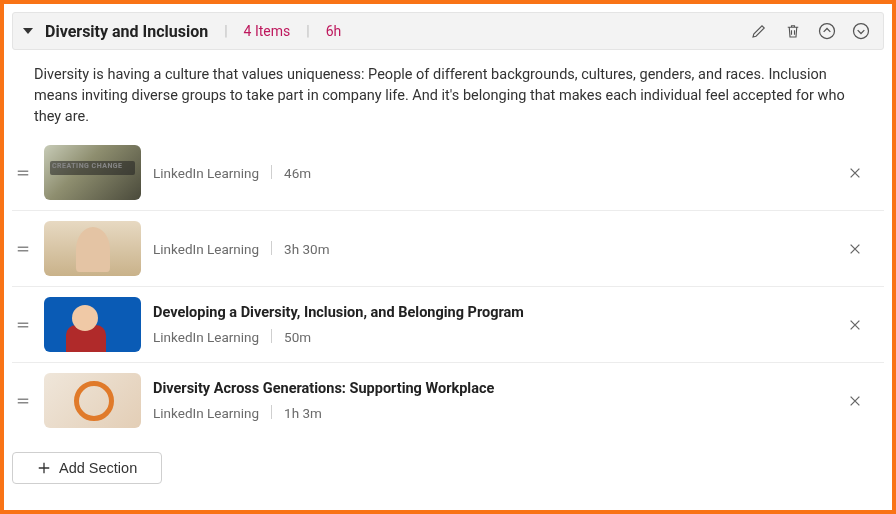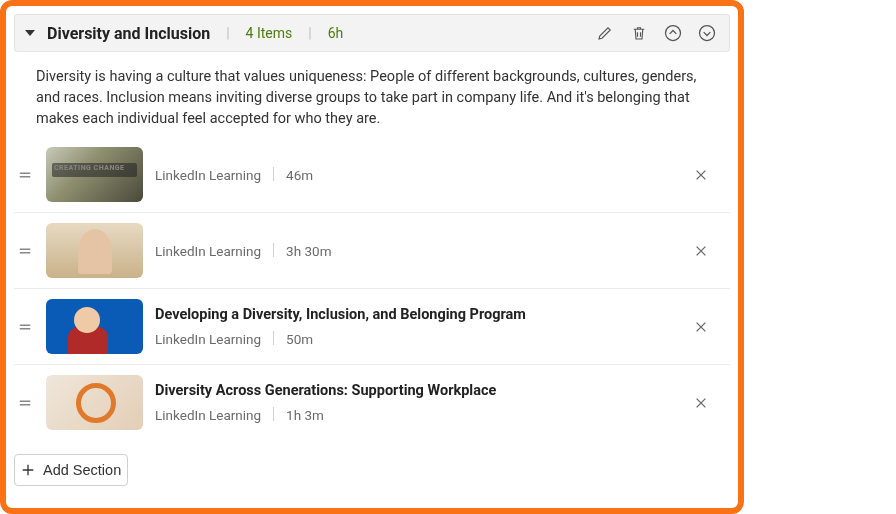--- a/index.html
+++ b/index.html
@@ -7,23 +7,23 @@
   body {
     font-family: "Segoe UI", -apple-system, BlinkMacSystemFont, Roboto, Arial, sans-serif;
     background:#fff;
     color:#333;
     font-size:14px;
     width:896px;
     height:514px;
     position:relative;
   }
   .frame {
-    border:6px solid #f97316;
-    border-radius:12px;
-    width:744px;
+    border:4px solid #f97316;
+    border-radius:0;
+    width:896px;
     height:514px;
     padding:8px;
   }
   .inner {
     height:100%;
     display:flex;
     flex-direction:column;
   }
   .section-header {
     background:#f3f3f3;
@@ -40,21 +40,21 @@
     border-right:5px solid transparent;
     border-top:6px solid #333;
     margin-right:2px;
   }
   .section-title {
     font-weight:700;
     font-size:16px;
     color:#222;
   }
   .meta-sep { color:#bfbfbf; margin:0 6px; }
-  .meta { color:#4d7c0f; font-size:14px; }
+  .meta { color:#be185d; font-size:14px; }
   .header-spacer { flex:1; }
   .icon-btn {
     width:24px;height:24px;
     display:flex;align-items:center;justify-content:center;
     color:#555;
     cursor:pointer;
   }
   .icon-btn svg { width:18px;height:18px;stroke:#555; fill:none; stroke-width:1.5; }
   .circle-btn svg { width:20px;height:20px; }
   .description {
@@ -110,21 +110,21 @@
   .item-sub { color:#6b6b6b;font-size:13.5px;display:flex;align-items:flex-start; }
   .vsep { width:1px;height:14px;background:#cfcfcf;margin:0 12px; }
   .remove-btn {
     width:30px;height:30px;display:flex;align-items:center;justify-content:center;color:#666;cursor:pointer;
   }
   .remove-btn svg { width:14px;height:14px;stroke:#666;stroke-width:1.5;fill:none; }
   .add-section-wrap { padding:14px 0 0 0; }
   .add-section {
     display:inline-flex;align-items:center;gap:8px;
     border:1px solid #cfcfcf;border-radius:4px;
-    padding:7px 6px;
+    padding:7px 24px;
     background:#fff;color:#333;font-size:14.5px;cursor:pointer;
   }
   .add-section svg { width:14px;height:14px;stroke:#333;stroke-width:1.5;fill:none; }
 </style>
 </head>
 <body>
 
 <div class="frame">
 <div class="inner">
 

